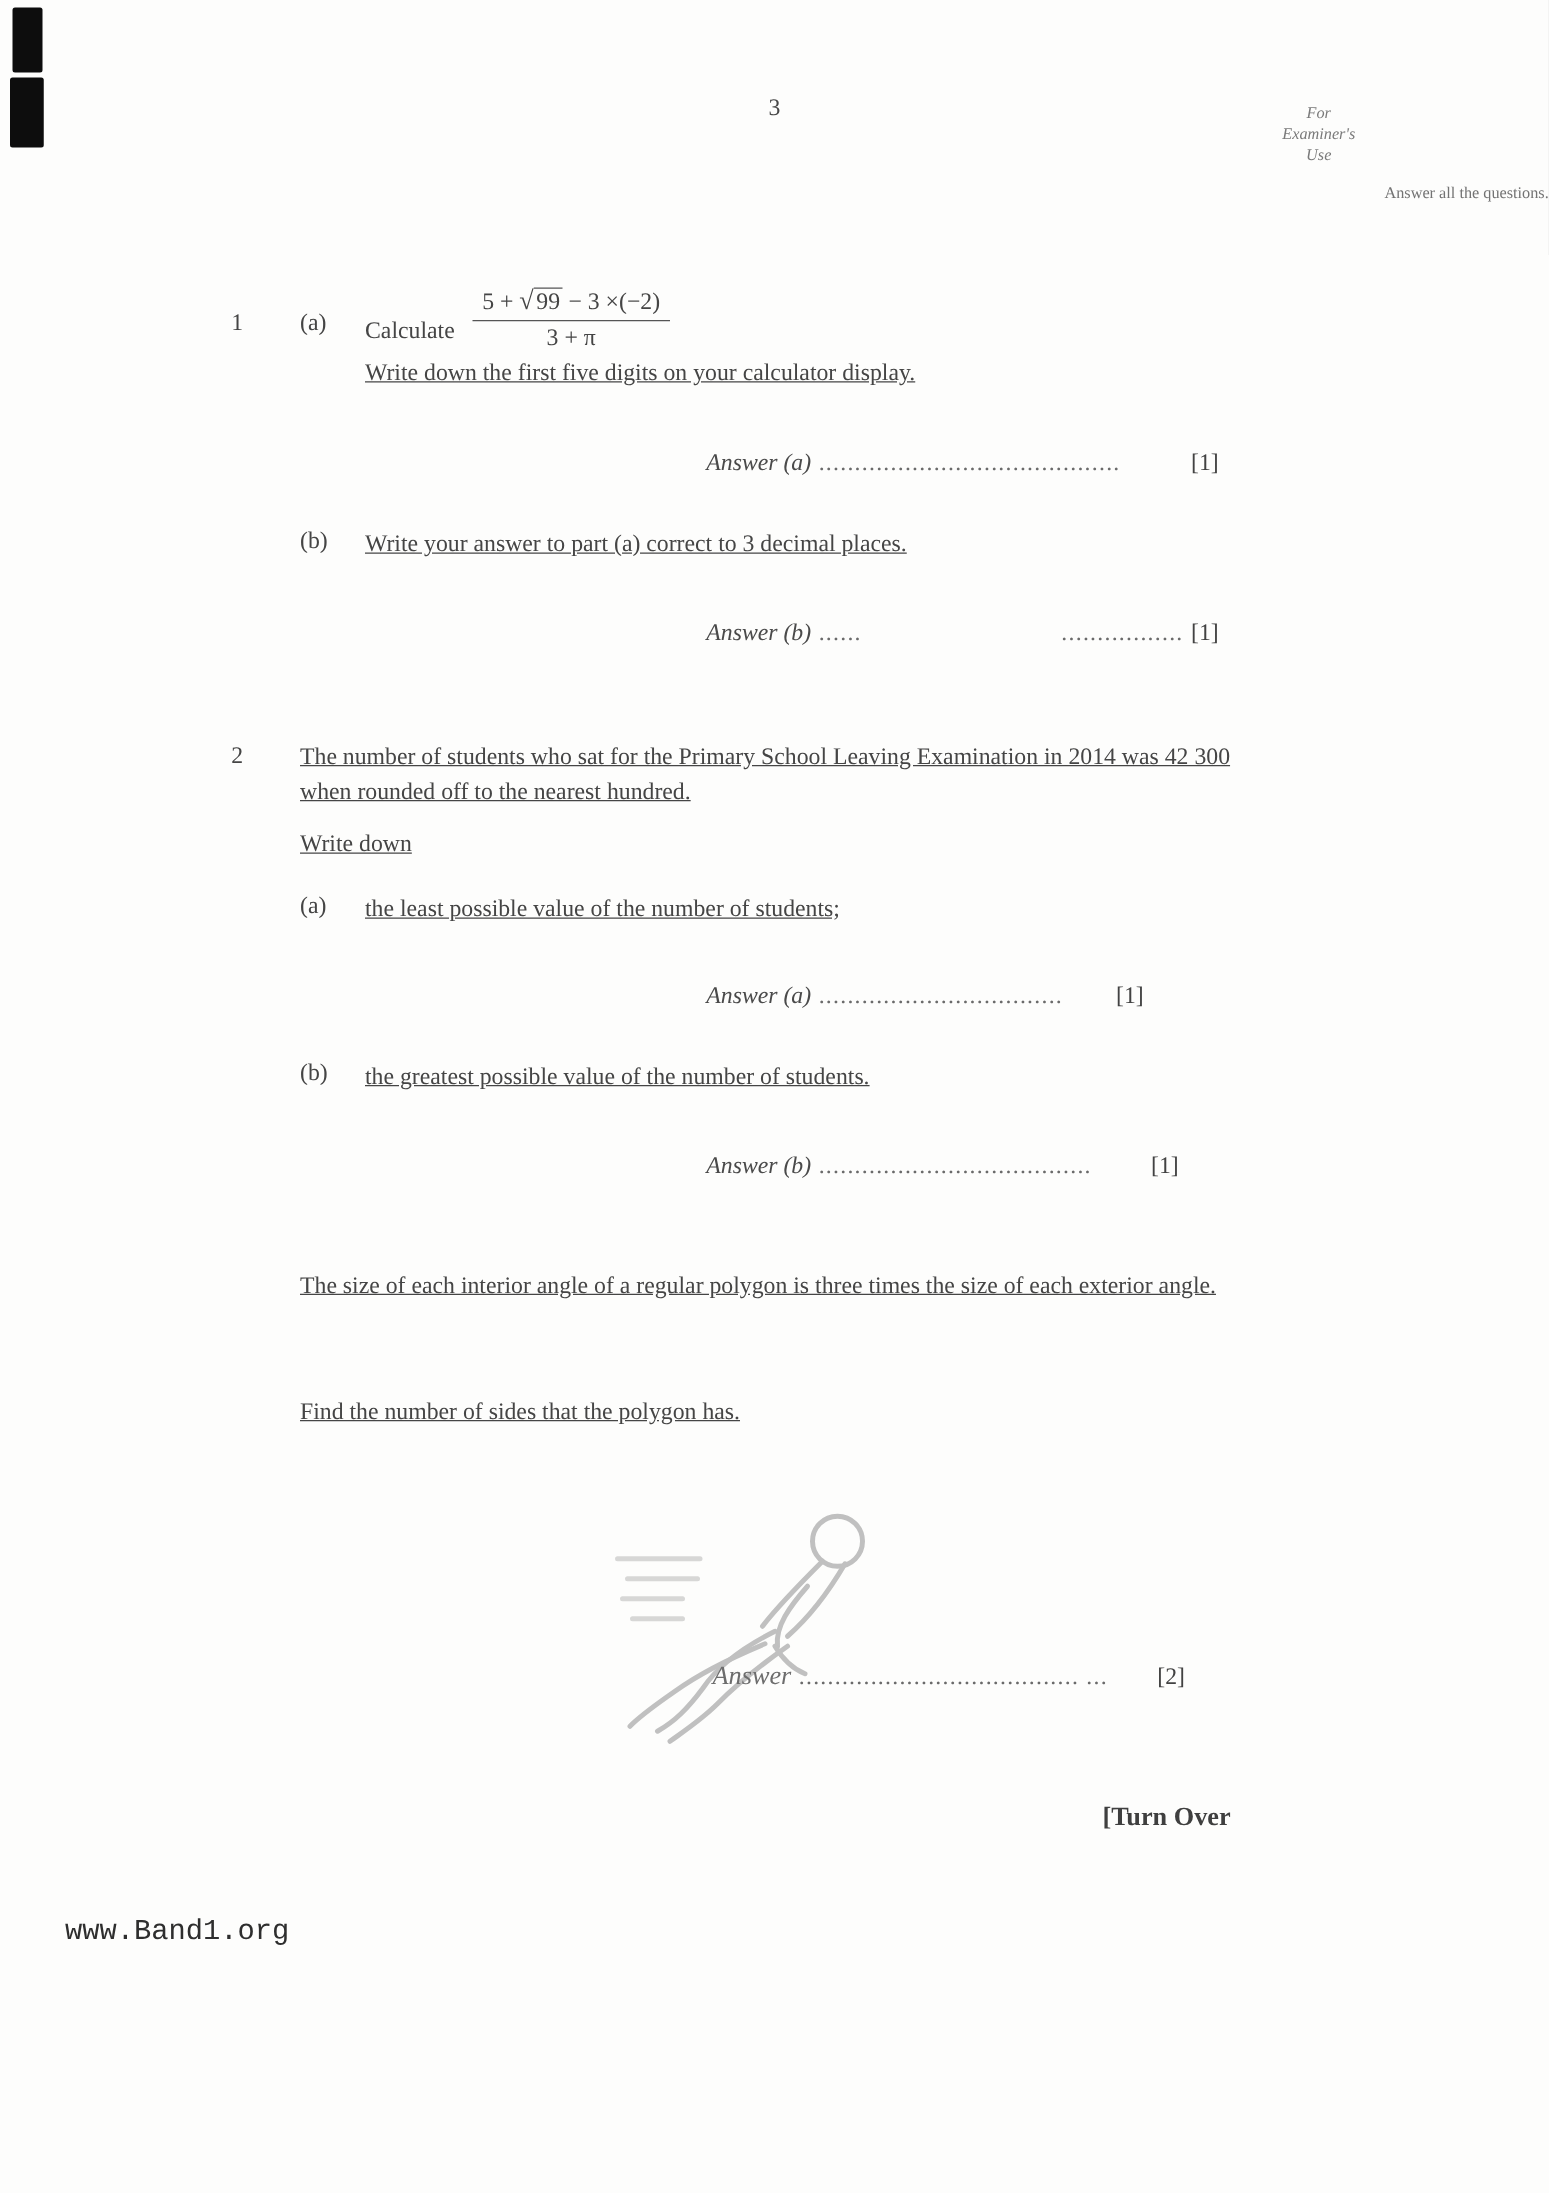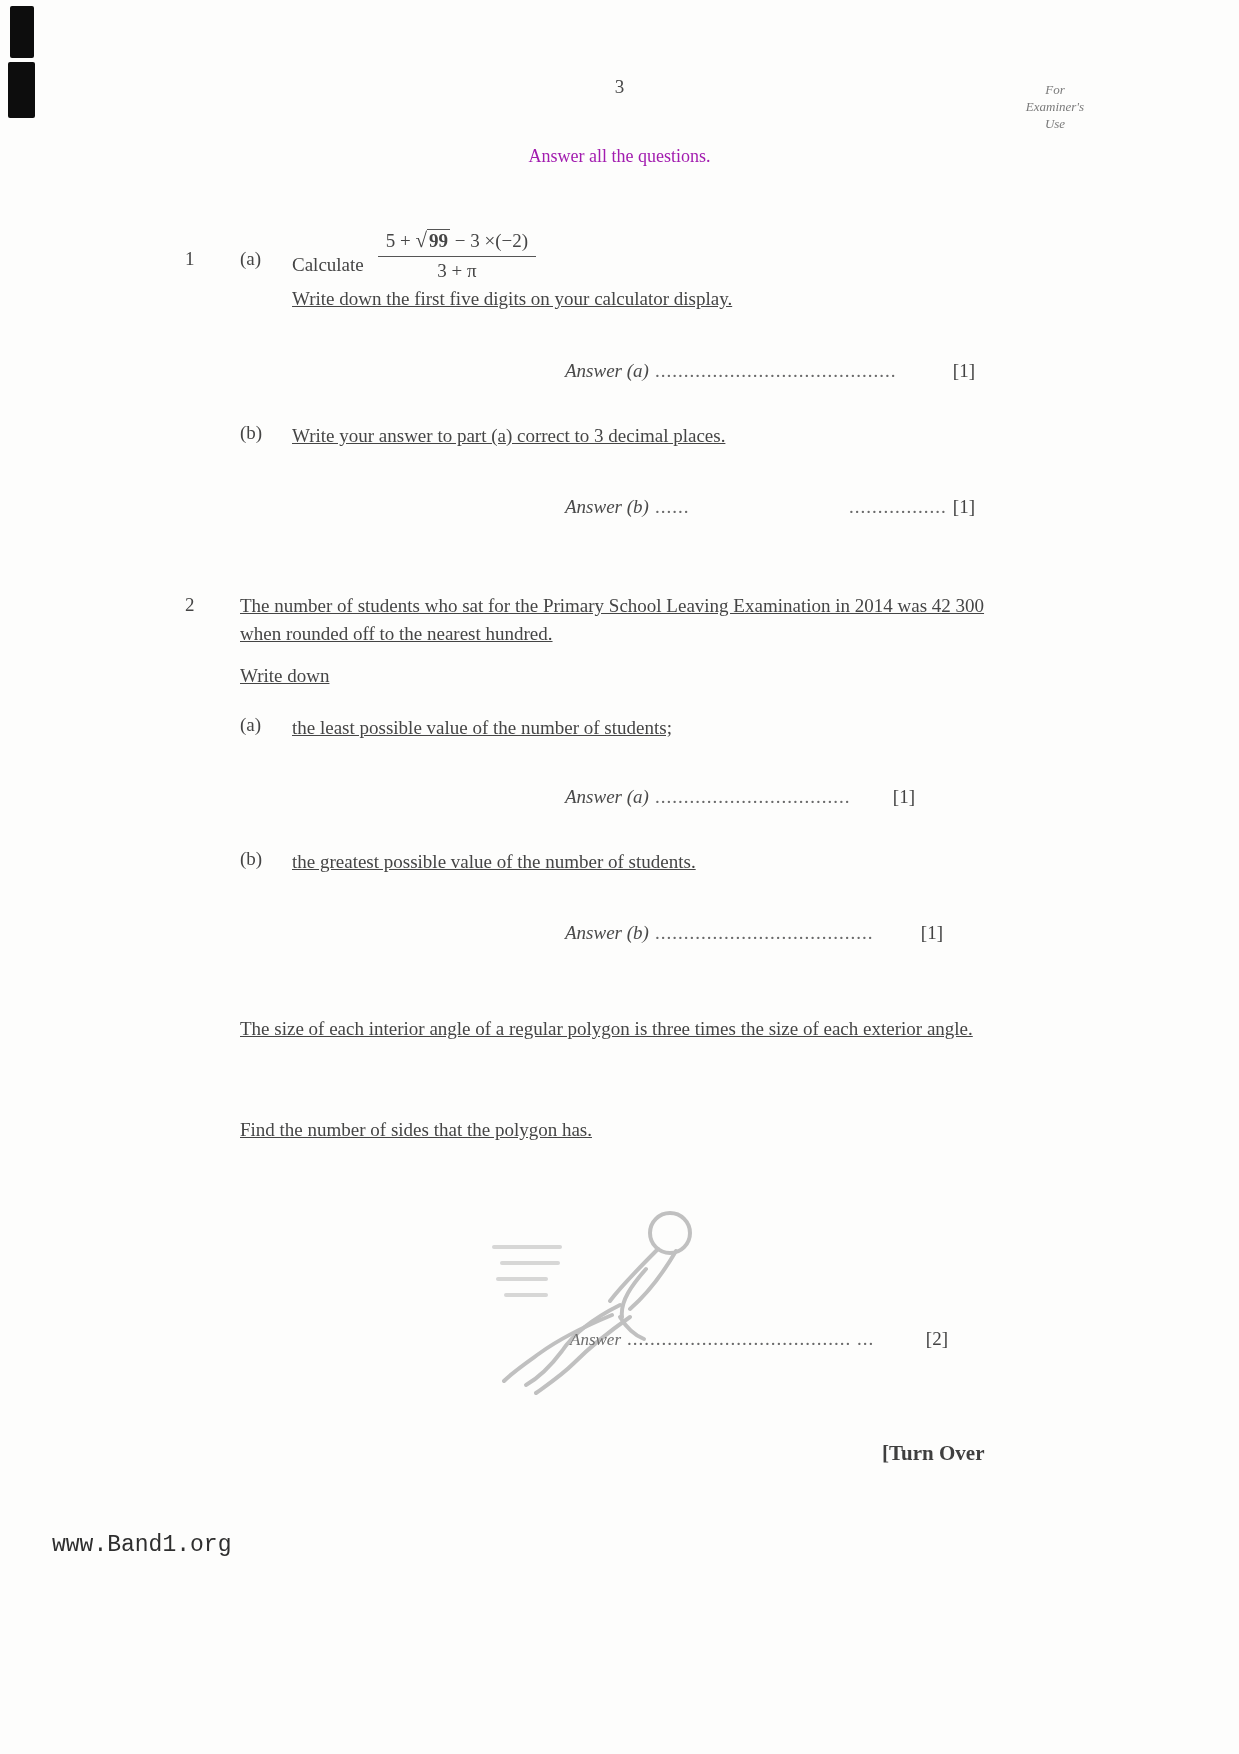--- a/index.html
+++ b/index.html
@@ -10,40 +10,40 @@
     background:#fdfdfc;
     font-family:"Liberation Serif","DejaVu Serif",serif;
     color:#3c3c3c;
     overflow:hidden;
   }
   .abs{position:absolute;}
   .scan-bar{background:#0d0d0d;border-radius:2px;}
   .page-number{left:0;right:0;top:76px;text-align:center;font-size:19px;color:#474747;}
   .examiner{left:990px;top:82px;width:130px;text-align:center;font-style:italic;
     font-size:13px;color:#7a7a7a;line-height:1.3;}
-  .instruction{left:0;right:0;top:146px;text-align:center;font-size:18px;color:#a21caf;}
+  .instruction{left:0;right:0;top:146px;text-align:right;font-size:13px;color:#737373;}
   .qnum{font-size:19px;color:#454545;}
   .plabel{font-size:19px;color:#454545;}
   .qtext{font-size:19px;color:#454545;line-height:1.45;text-decoration:underline;}
   .answer-line{display:flex;align-items:baseline;font-size:19px;color:#4a4a4a;white-space:nowrap;}
   .answer-label{font-style:italic;}
   .dots{color:#6a6a6a;letter-spacing:1px;margin:0 6px;overflow:hidden;}
   .mark{color:#424242;}
   
   .frac-wrap{display:flex;align-items:center;font-size:19px;color:#454545;}
   .frac{display:inline-block;text-align:center;vertical-align:middle;}
   .frac .num{display:block;padding:0 8px 3px 8px;border-bottom:1.6px solid #555;}
   .frac .den{display:block;padding-top:3px;}
   .sqrt-sym{font-size:21px;}
-  .sqrt-val{border-top:1.6px solid #555;padding:0 2px;font-weight:bold;}
+  .sqrt-val{border-top:1.6px solid #555;padding:0 2px;}
   .turn-over{font-size:21px;font-weight:bold;color:#3f3f3f;}
   .site{font-family:"Liberation Mono","DejaVu Sans Mono",monospace;font-size:23px;color:#2e2e2e;}
   .watermark{opacity:.85;}
   .smudge{position:absolute;background:#bdbdbd;height:4px;border-radius:2px;opacity:.7;}
-  .wm-answer{font-style:italic;font-size:17px;color:#6d6d6d;}
+  .wm-answer{font-style:italic;font-size:21px;color:#6d6d6d;}
 </style>
 </head>
 <body>
 
 <div class="page">
 
   <div class="abs scan-bar" style="left:10px;top:6px;width:24px;height:52px;"></div>
   <div class="abs scan-bar" style="left:8px;top:62px;width:27px;height:56px;"></div>
 
   <div class="abs page-number">3</div>

